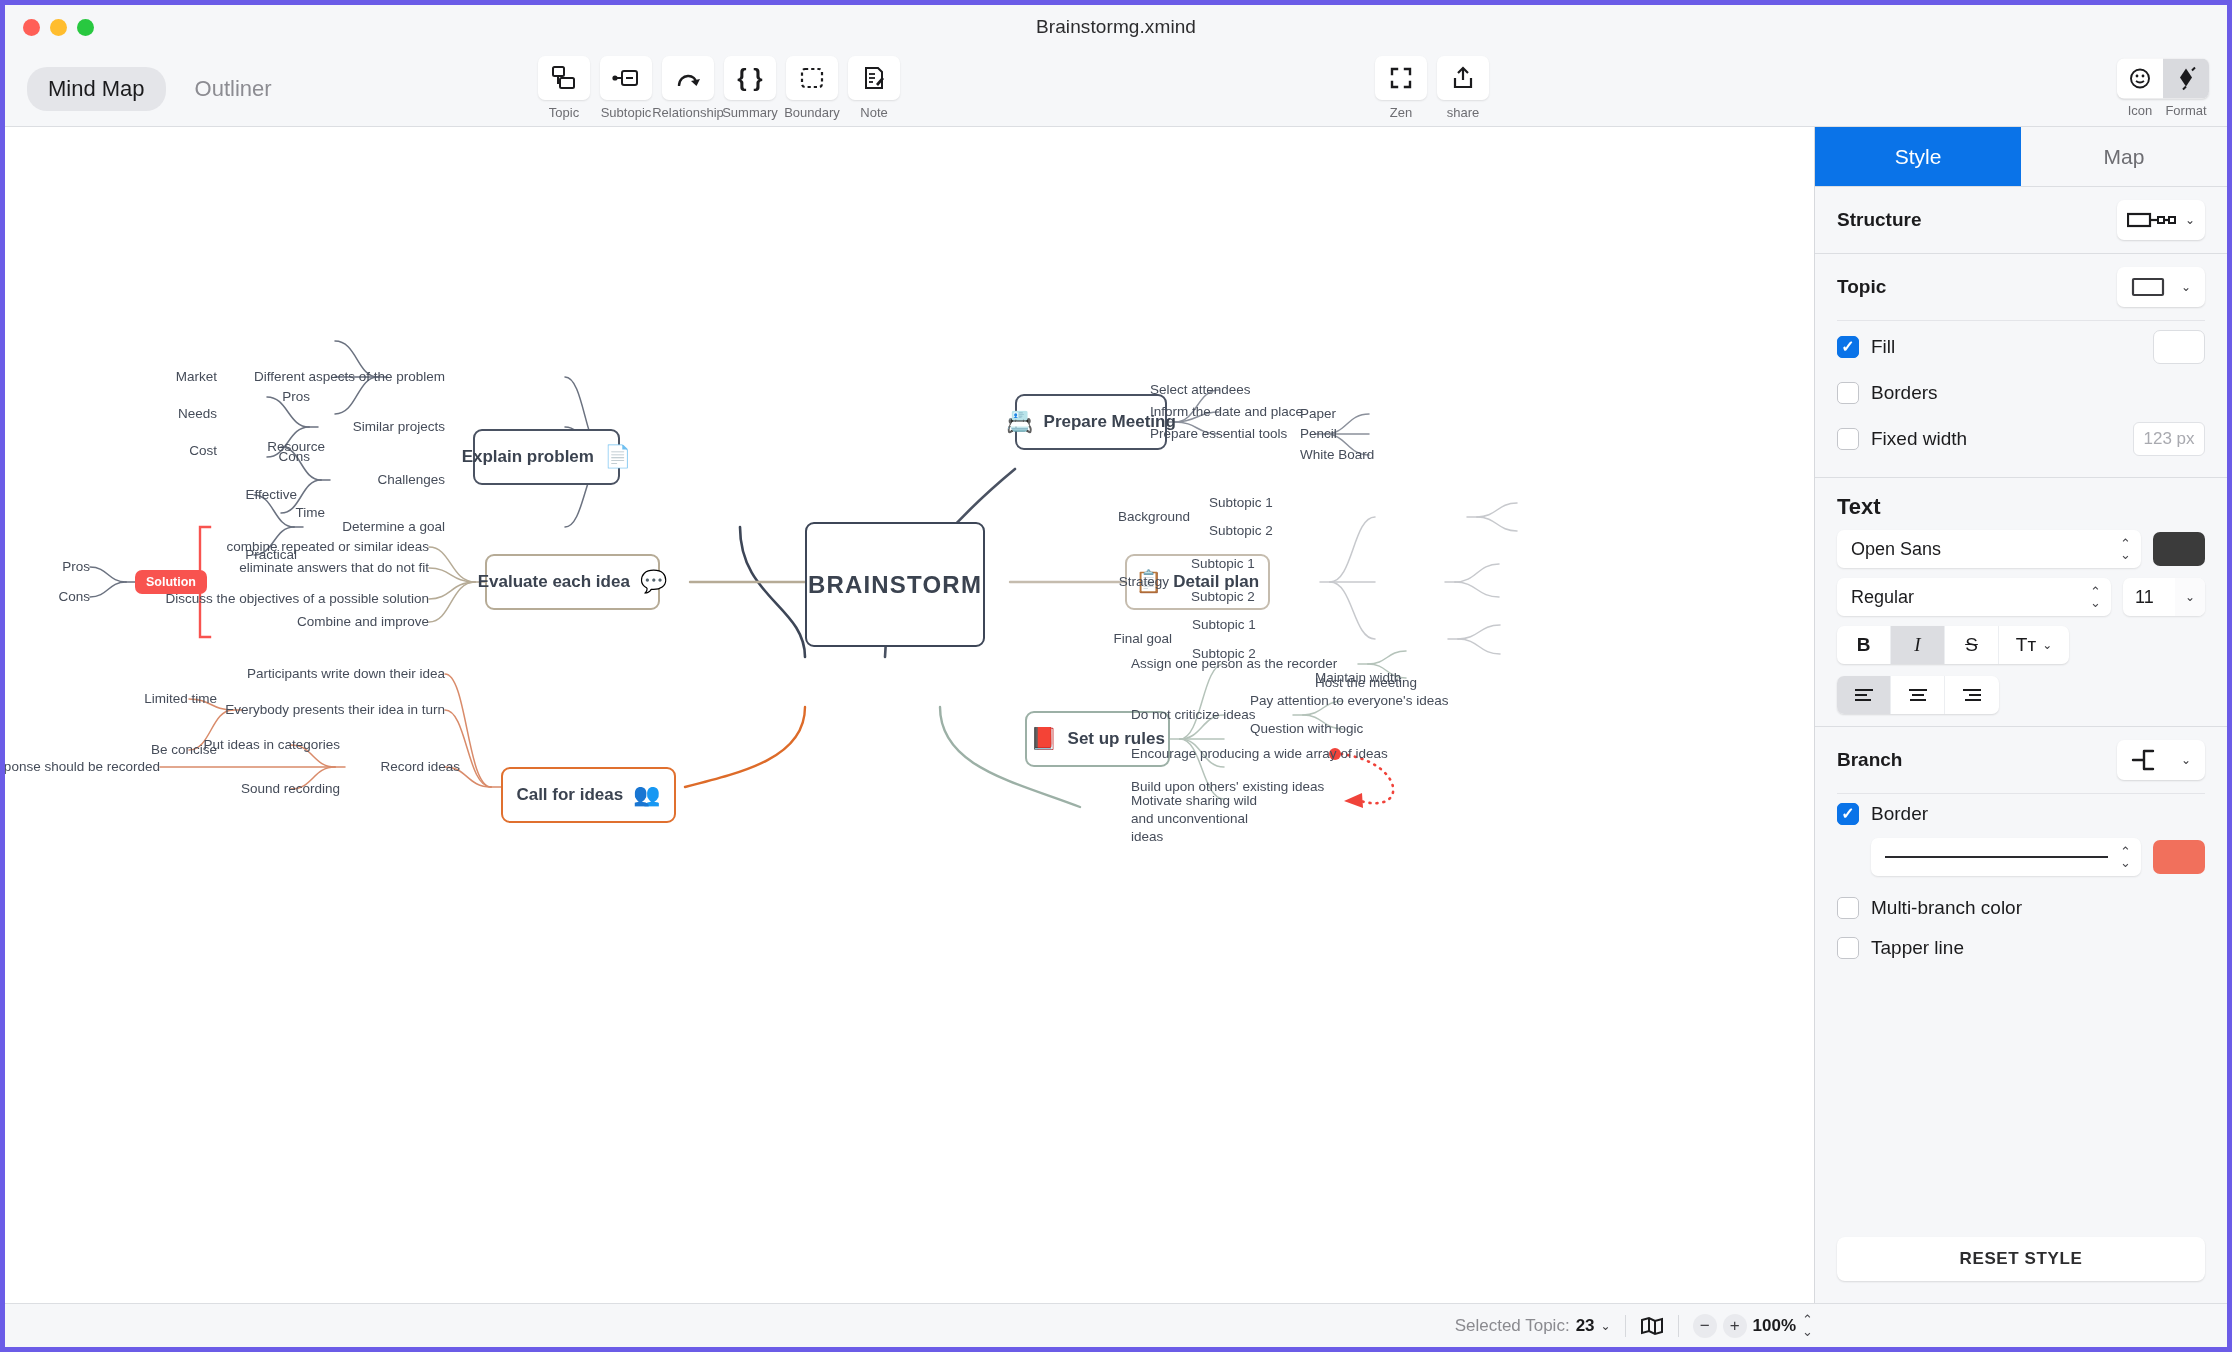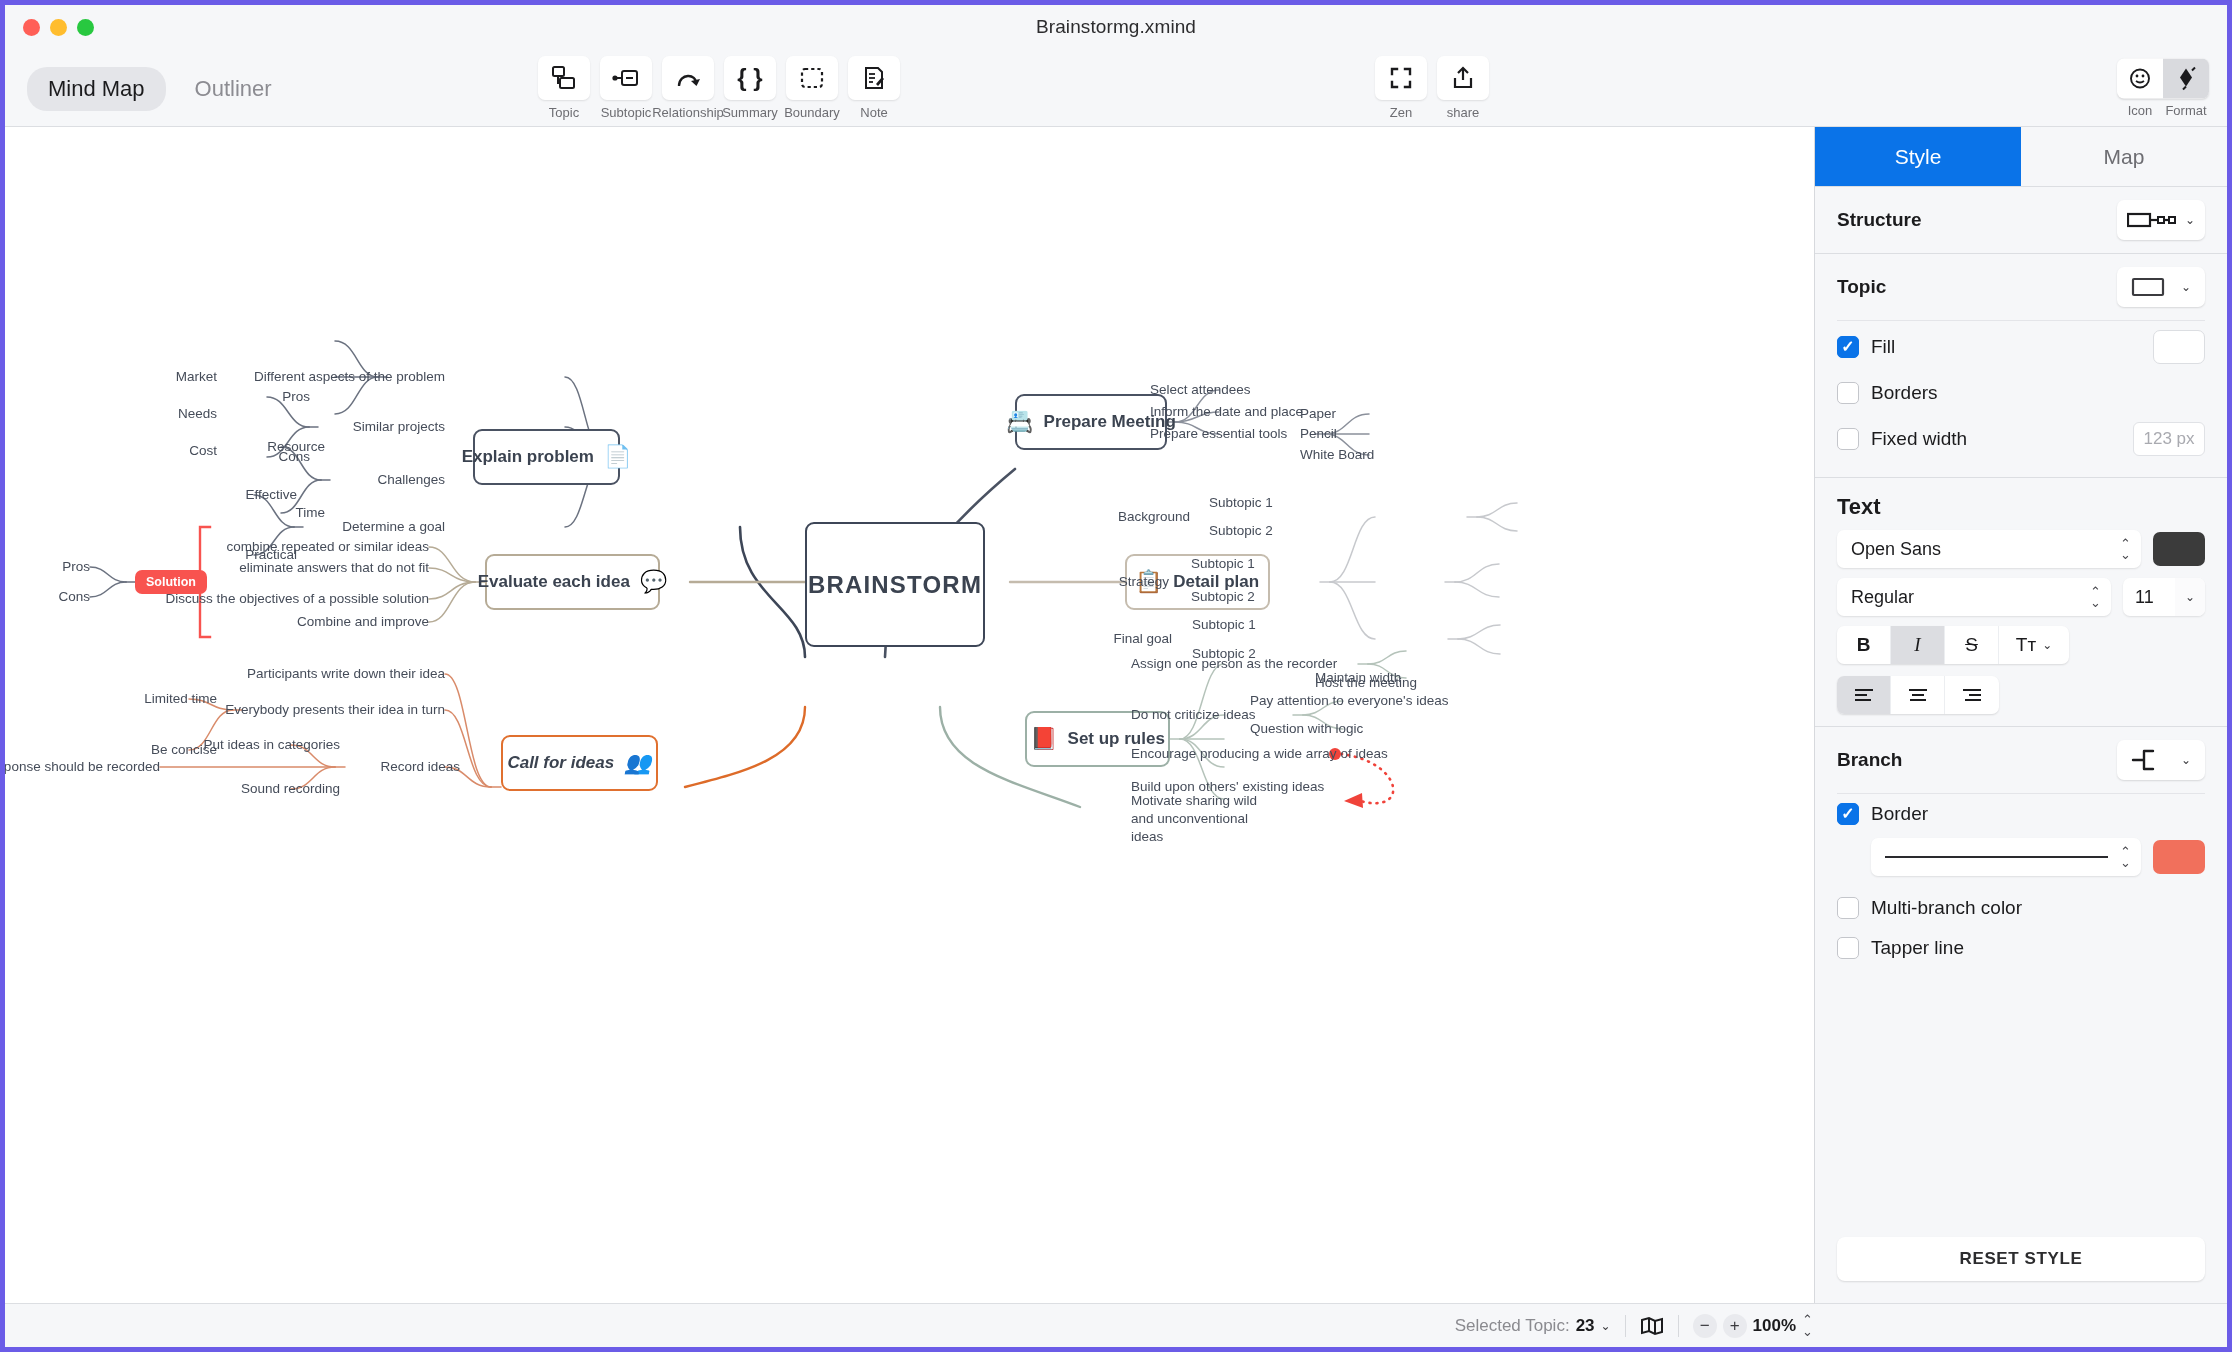--- a/index.html
+++ b/index.html
@@ -517,21 +517,21 @@
       <div class="node dark" style="left:468px;top:302px;width:147px;height:56px;">
         <span>Explain problem</span>
         <span class="emoji">📄</span>
       </div>
 
       <div class="node khaki" style="left:480px;top:427px;width:175px;height:56px;">
         <span>Evaluate each idea</span>
         <span class="emoji">💬</span>
       </div>
 
-      <div class="node orange" style="left:496px;top:608px;width:157px;height:56px;font-style:italic;">
+      <div class="node orange" style="left:496px;top:640px;width:175px;height:56px;">
         <span>Call for ideas</span>
         <span class="emoji">👥</span>
       </div>
 
       <div class="node dark" style="left:1010px;top:267px;width:152px;height:56px;">
         <span class="emoji">📇</span>
         <span>Prepare Meeting</span>
       </div>
 
       <div class="node beige" style="left:1120px;top:427px;width:145px;height:56px;">

